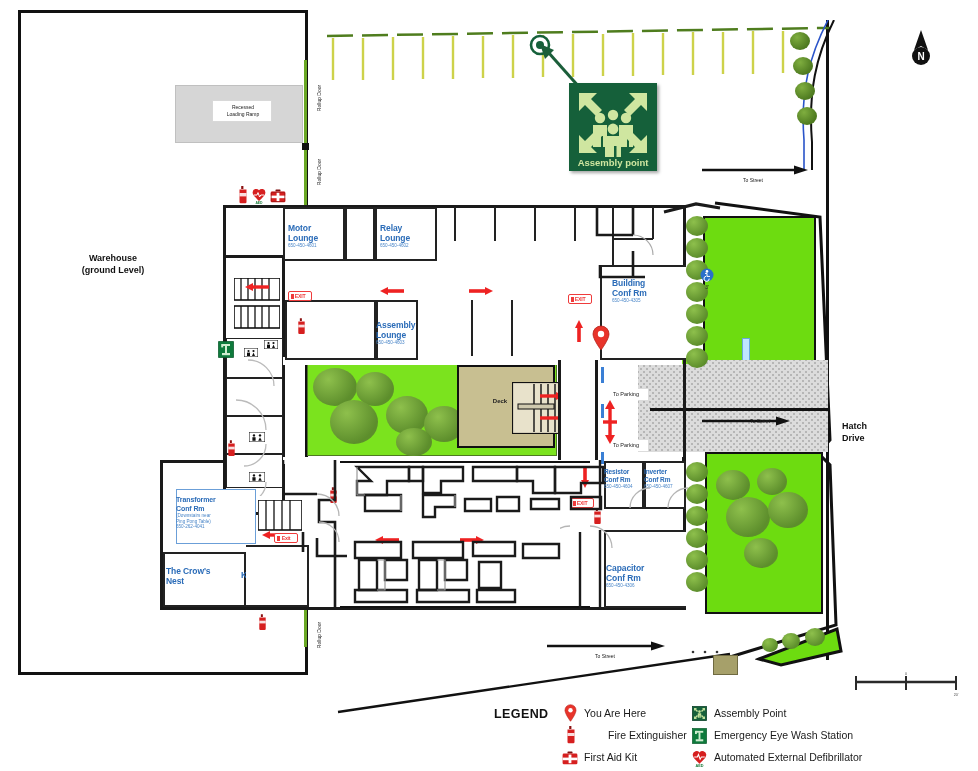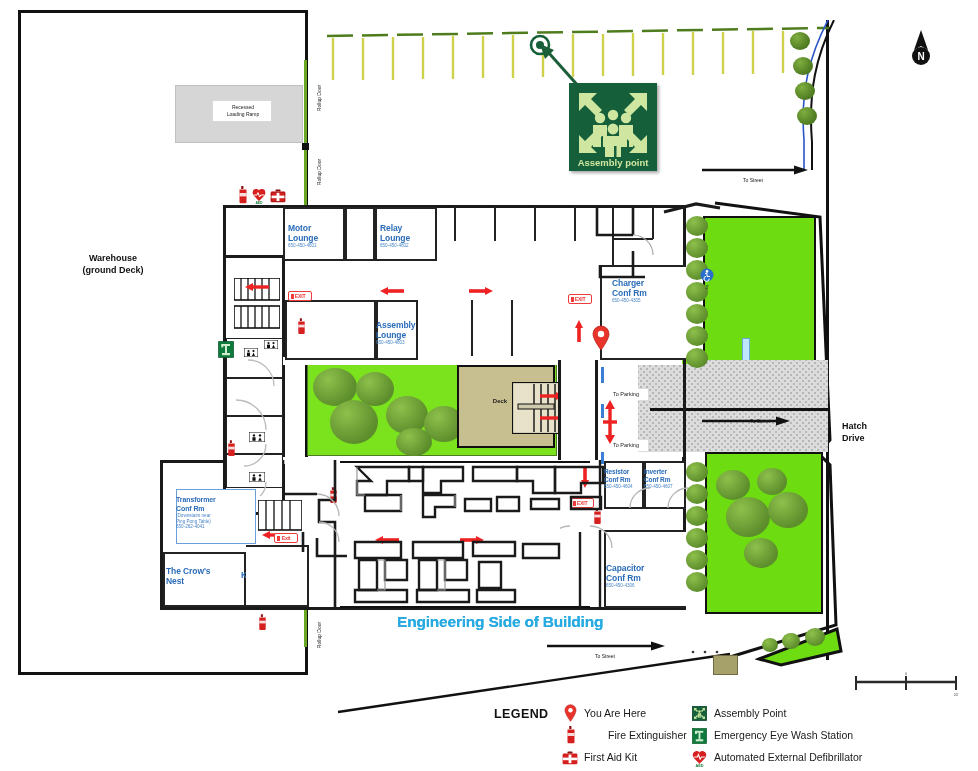--- a/index.html
+++ b/index.html
@@ -225,21 +225,21 @@
   <div class="bush-dark" style="left:793px; top:57px; width:20px; height:18px;"></div>
   <div class="bush-dark" style="left:795px; top:82px; width:20px; height:18px;"></div>
   <div class="bush-dark" style="left:797px; top:107px; width:20px; height:18px;"></div>
 
   <svg class="abs" style="left:690px; top:195px; width:160px; height:470px;" viewBox="0 0 160 470">
     <path d="M25,8 L130,22 L140,245 L128,258 L140,270 L146,430 L96,445 L40,462" stroke="#111" stroke-width="3" fill="none"></path>
   </svg>
 
   <div class="blacklabel" style="left:48px; top:252px; width:130px;">
     <span>Warehouse</span><br>
-    <span>(ground Deck)</span>
+    <span>(ground Level)</span>
   </div>
 
   <div class="abs" style="left:175px; top:85px; width:128px; height:58px; background:#d6d6d6; border:1px solid #c0c0c0;"></div>
   <div class="abs" style="left:212px; top:100px; width:60px; height:22px; background:#fff; border:0.8px solid #d8d8d8;">
     <div class="tinylabel" style="left:0; top:3px; width:60px;">Recessed</div>
     <div class="tinylabel" style="left:0; top:10px; width:60px;">Loading Ramp</div>
   </div>
 
   <div class="greenline" style="left:304px; top:60px; width:3px; height:145px;"></div>
   <div class="abs" style="left:302px; top:143px; width:7px; height:7px; background:#111;"></div>
@@ -260,21 +260,20 @@
     <text x="7" y="17" font-size="3.4" font-family="Liberation Sans, sans-serif" fill="#1a7a3a" text-anchor="middle" font-weight="bold">AED</text>
   </svg>
   <svg class="icon" style="left:270px; top:189px; width:16px; height:14px;" viewBox="0 0 16 14">
     <rect x="5.5" y="0.4" width="5" height="2.2" rx="0.6" fill="#7e1010"></rect>
     <rect x="0.6" y="2.6" width="14.8" height="10.6" rx="1.3" fill="#d61f1f"></rect>
     <rect x="0.6" y="6.6" width="14.8" height="2.6" fill="#ffffff"></rect>
     <rect x="6.6" y="3.6" width="2.8" height="8.6" fill="#ffffff"></rect>
     <rect x="1.4" y="3.3" width="13.2" height="9.2" rx="1" fill="none" stroke="#8d1414" stroke-width="0.6"></rect>
   </svg>
 
-  <div class="sectiontitle" style="left:397px; top:613px;">Engineering Side of Building</div>
 
   <div class="grass" style="left:703px; top:216px; width:113px; height:166px;"></div>
   <div class="abs" style="left:742px; top:338px; width:8px; height:30px; background:#bfe6ff; border:1px solid #6aa8d8;"></div>
   <div class="bush" style="left:722px; top:466px; width:38px; height:34px;"></div>
 
   <div class="grass" style="left:705px; top:452px; width:118px; height:162px;"></div>
   <div class="bush" style="left:716px; top:470px; width:34px; height:30px;"></div>
   <div class="bush" style="left:757px; top:468px; width:30px; height:27px;"></div>
   <div class="bush" style="left:726px; top:497px; width:44px; height:40px;"></div>
   <div class="bush" style="left:768px; top:492px; width:40px; height:36px;"></div>
@@ -357,21 +356,21 @@
   <div class="thinbox" style="left:376px; top:300px; width:42px; height:60px; border-width:2.4px;"></div>
   <div class="roomlabel" style="left:376px; top:320px; width:44px;">
     <span>Assembly</span><br>
     <span>Lounge</span>
     <span class="sub">650-450-4603</span>
   </div>
   <div class="thinbox" style="left:285px; top:300px; width:91px; height:60px; border-width:2.4px; border-top-width:2.4px;"></div>
 
   <div class="thinbox" style="left:600px; top:265px; width:86px; height:95px; border-width:2.4px; border-right:none;"></div>
   <div class="roomlabel" style="left:612px; top:278px; width:68px;">
-    <span>Charger</span><br>
+    <span>Building</span><br>
     <span>Conf Rm</span>
     <span class="sub">650-450-4305</span>
   </div>
 
   <svg class="abs" style="left:565px; top:207px; width:125px; height:100px;" viewBox="0 0 125 100">
     <g stroke="#1a1a1a" stroke-width="2.6" fill="none">
       <path d="M32,0 L32,28 L68,28"></path>
       <path d="M68,0 L68,28"></path>
       <path d="M35,58 L35,70 L80,70"></path>
       <path d="M68,44 L68,70"></path>

